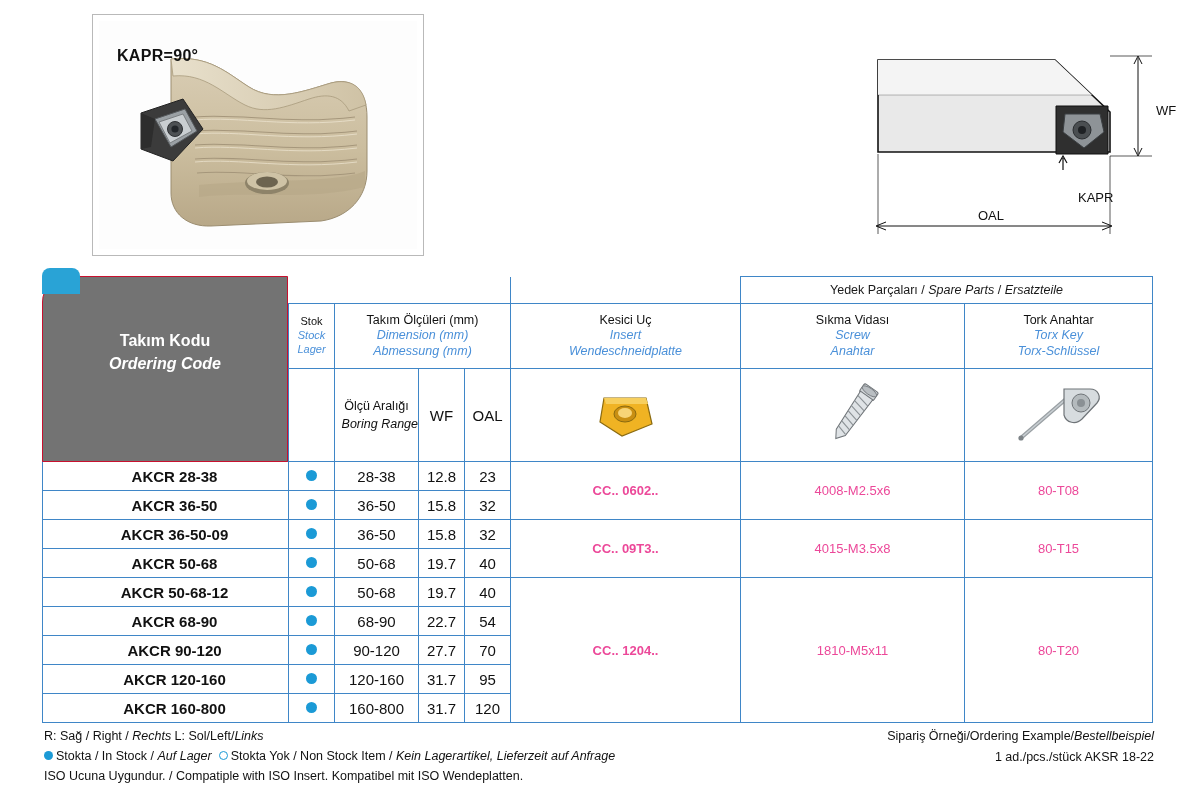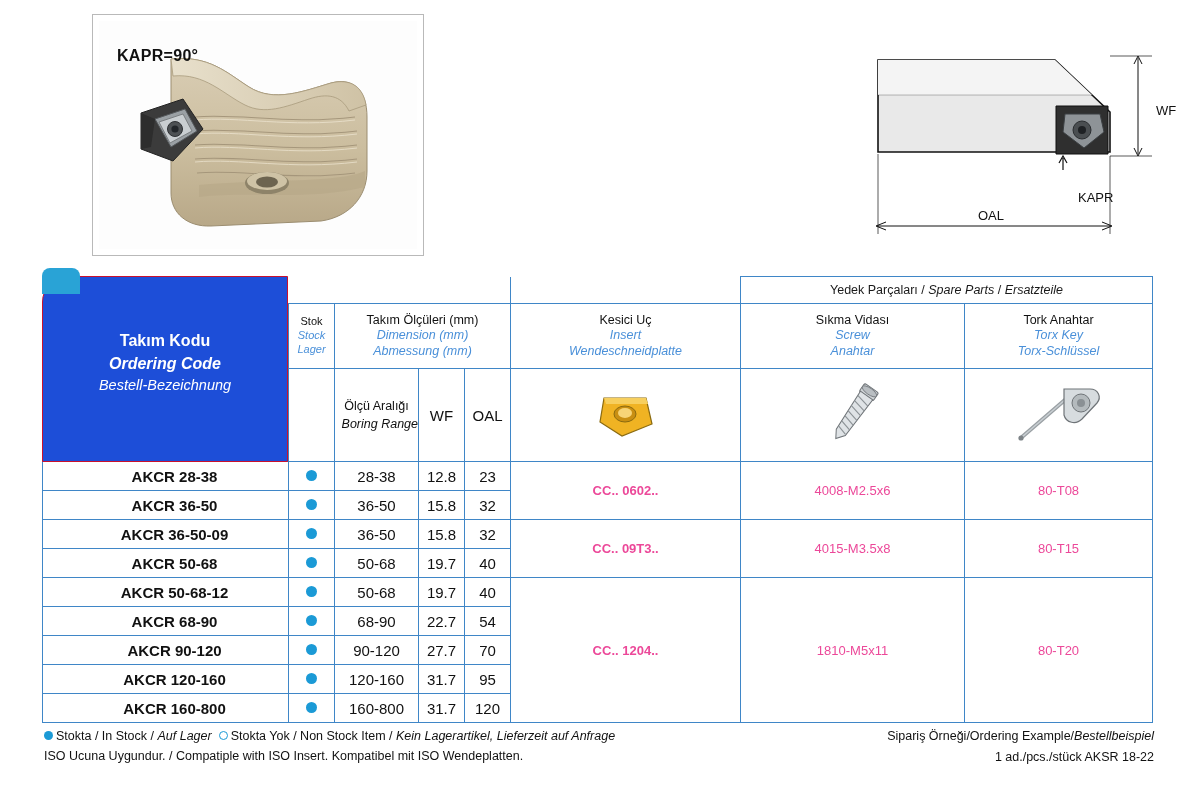--- a/index.html
+++ b/index.html
@@ -64,21 +64,21 @@
   .hdr-cell .l2,.hdr-cell .l3{font-style:italic;color:#4a90d9;}
   .hdr-dim .l1{color:#111;}
   .hdr-sub{
     height:92px;font-size:12.5px;background:#fff;color:#111;
   }
   .hdr-sub .it{font-style:italic;display:block;margin-top:4px;color:#111;text-align:right;}
 
   
   .red-block{
     position:absolute;left:42px;top:276px;width:246px;height:186px;
-    background:#1d4ed8;
+    background:#737373;
     border-top-left-radius:26px;
     border-bottom-right-radius:0;
     border:1px solid #c8102e;
     z-index:5;
     color:#fff;
     box-sizing:border-box;
   }
   .red-block .txt{
     position:absolute;left:0;right:0;top:52px;text-align:center;
     font-size:16px;line-height:1.45;
@@ -385,25 +385,27 @@
       <td class="val">120</td>
     </tr>
   </tbody>
     </table>
 </div>
 
 <div class="red-block">
   <div class="txt">
     <div class="t1">Takım Kodu</div>
     <div class="t2">Ordering Code</div>
-    <div class="t3">Bestell-Bezeichnung</div>
   </div>
 </div>
 
 <div class="footer">
+  <div class="ln">
+    <span>R: Sağ / Right / </span><i>Rechts</i><span>    L: Sol/Left/</span><i>Links</i>
+  </div>
   <div class="ln">
     <span class="f-dot"></span><span>Stokta / In Stock /</span> <i>Auf Lager</i>
     &nbsp;<span class="f-dot-o"></span><span>Stokta Yok / Non Stock Item /</span> <i>Kein Lagerartikel, Lieferzeit auf Anfrage</i>
   </div>
   <div class="ln">ISO Ucuna Uygundur. / Compatiple with ISO Insert. Kompatibel mit ISO Wendeplatten.</div>
 
   <div class="footer-right">
     <div class="ln">
       <span>Sipariş Örneği/Ordering Example/</span><i>Bestellbeispiel</i>
     </div>

